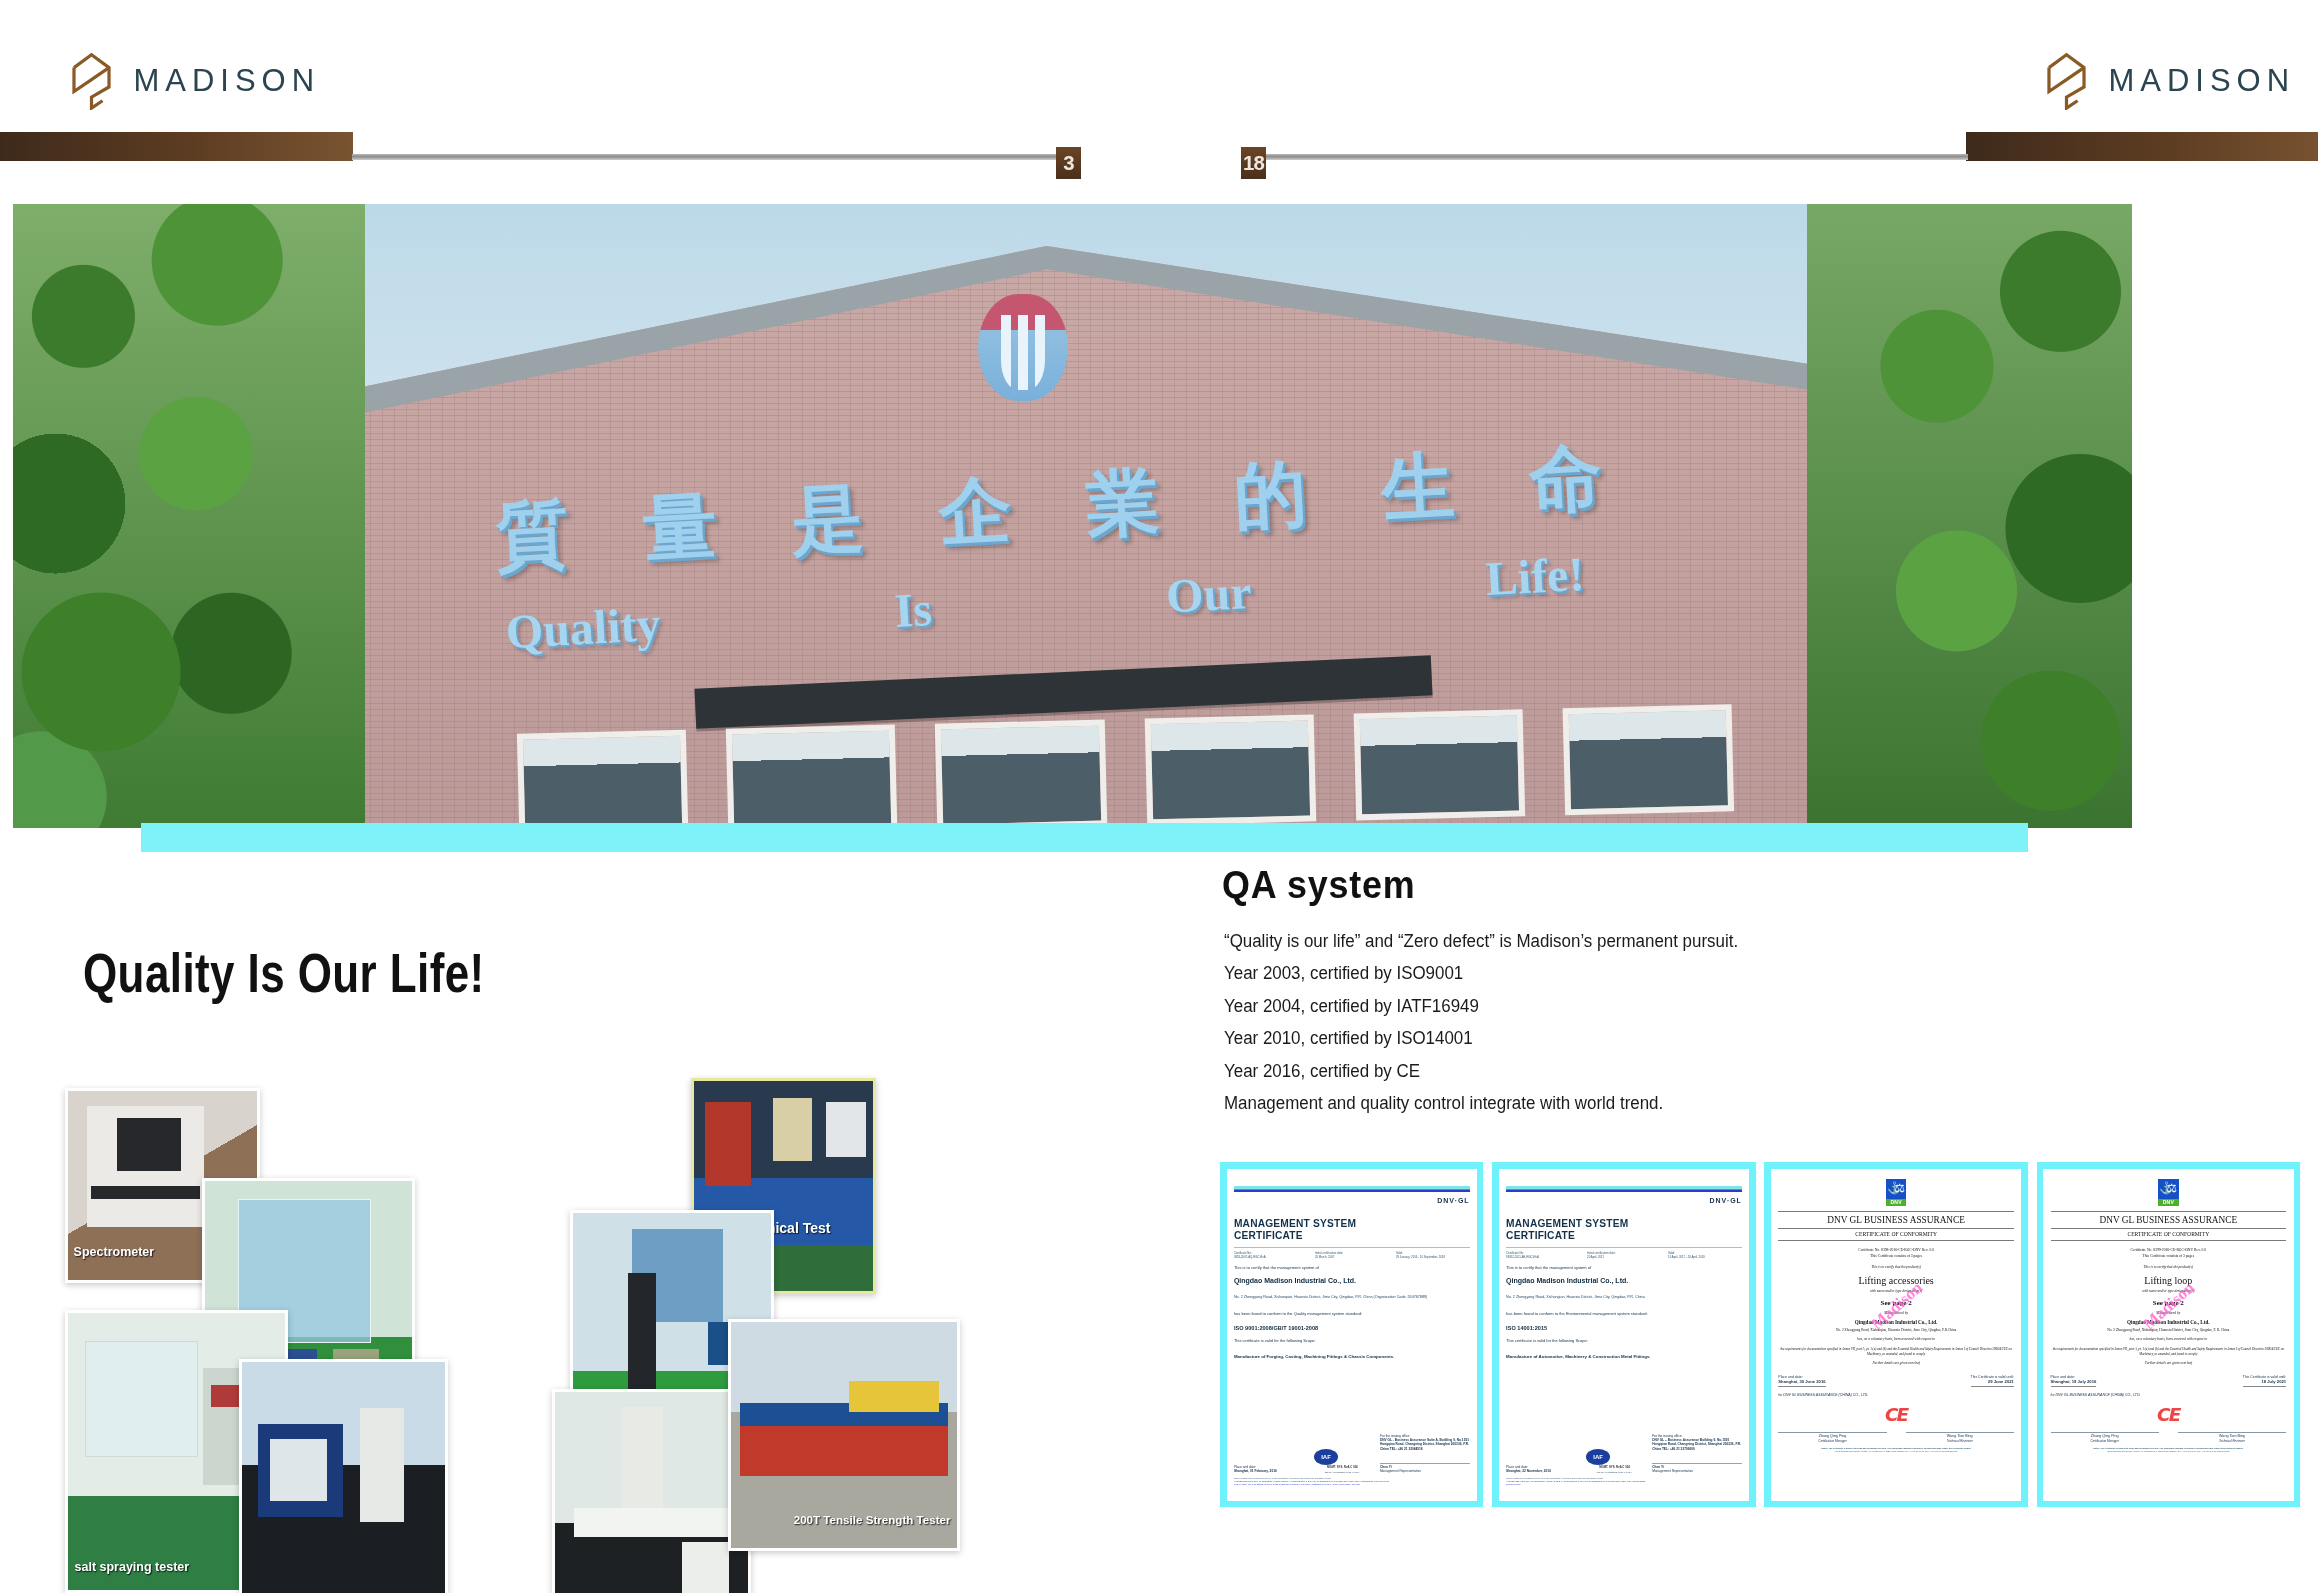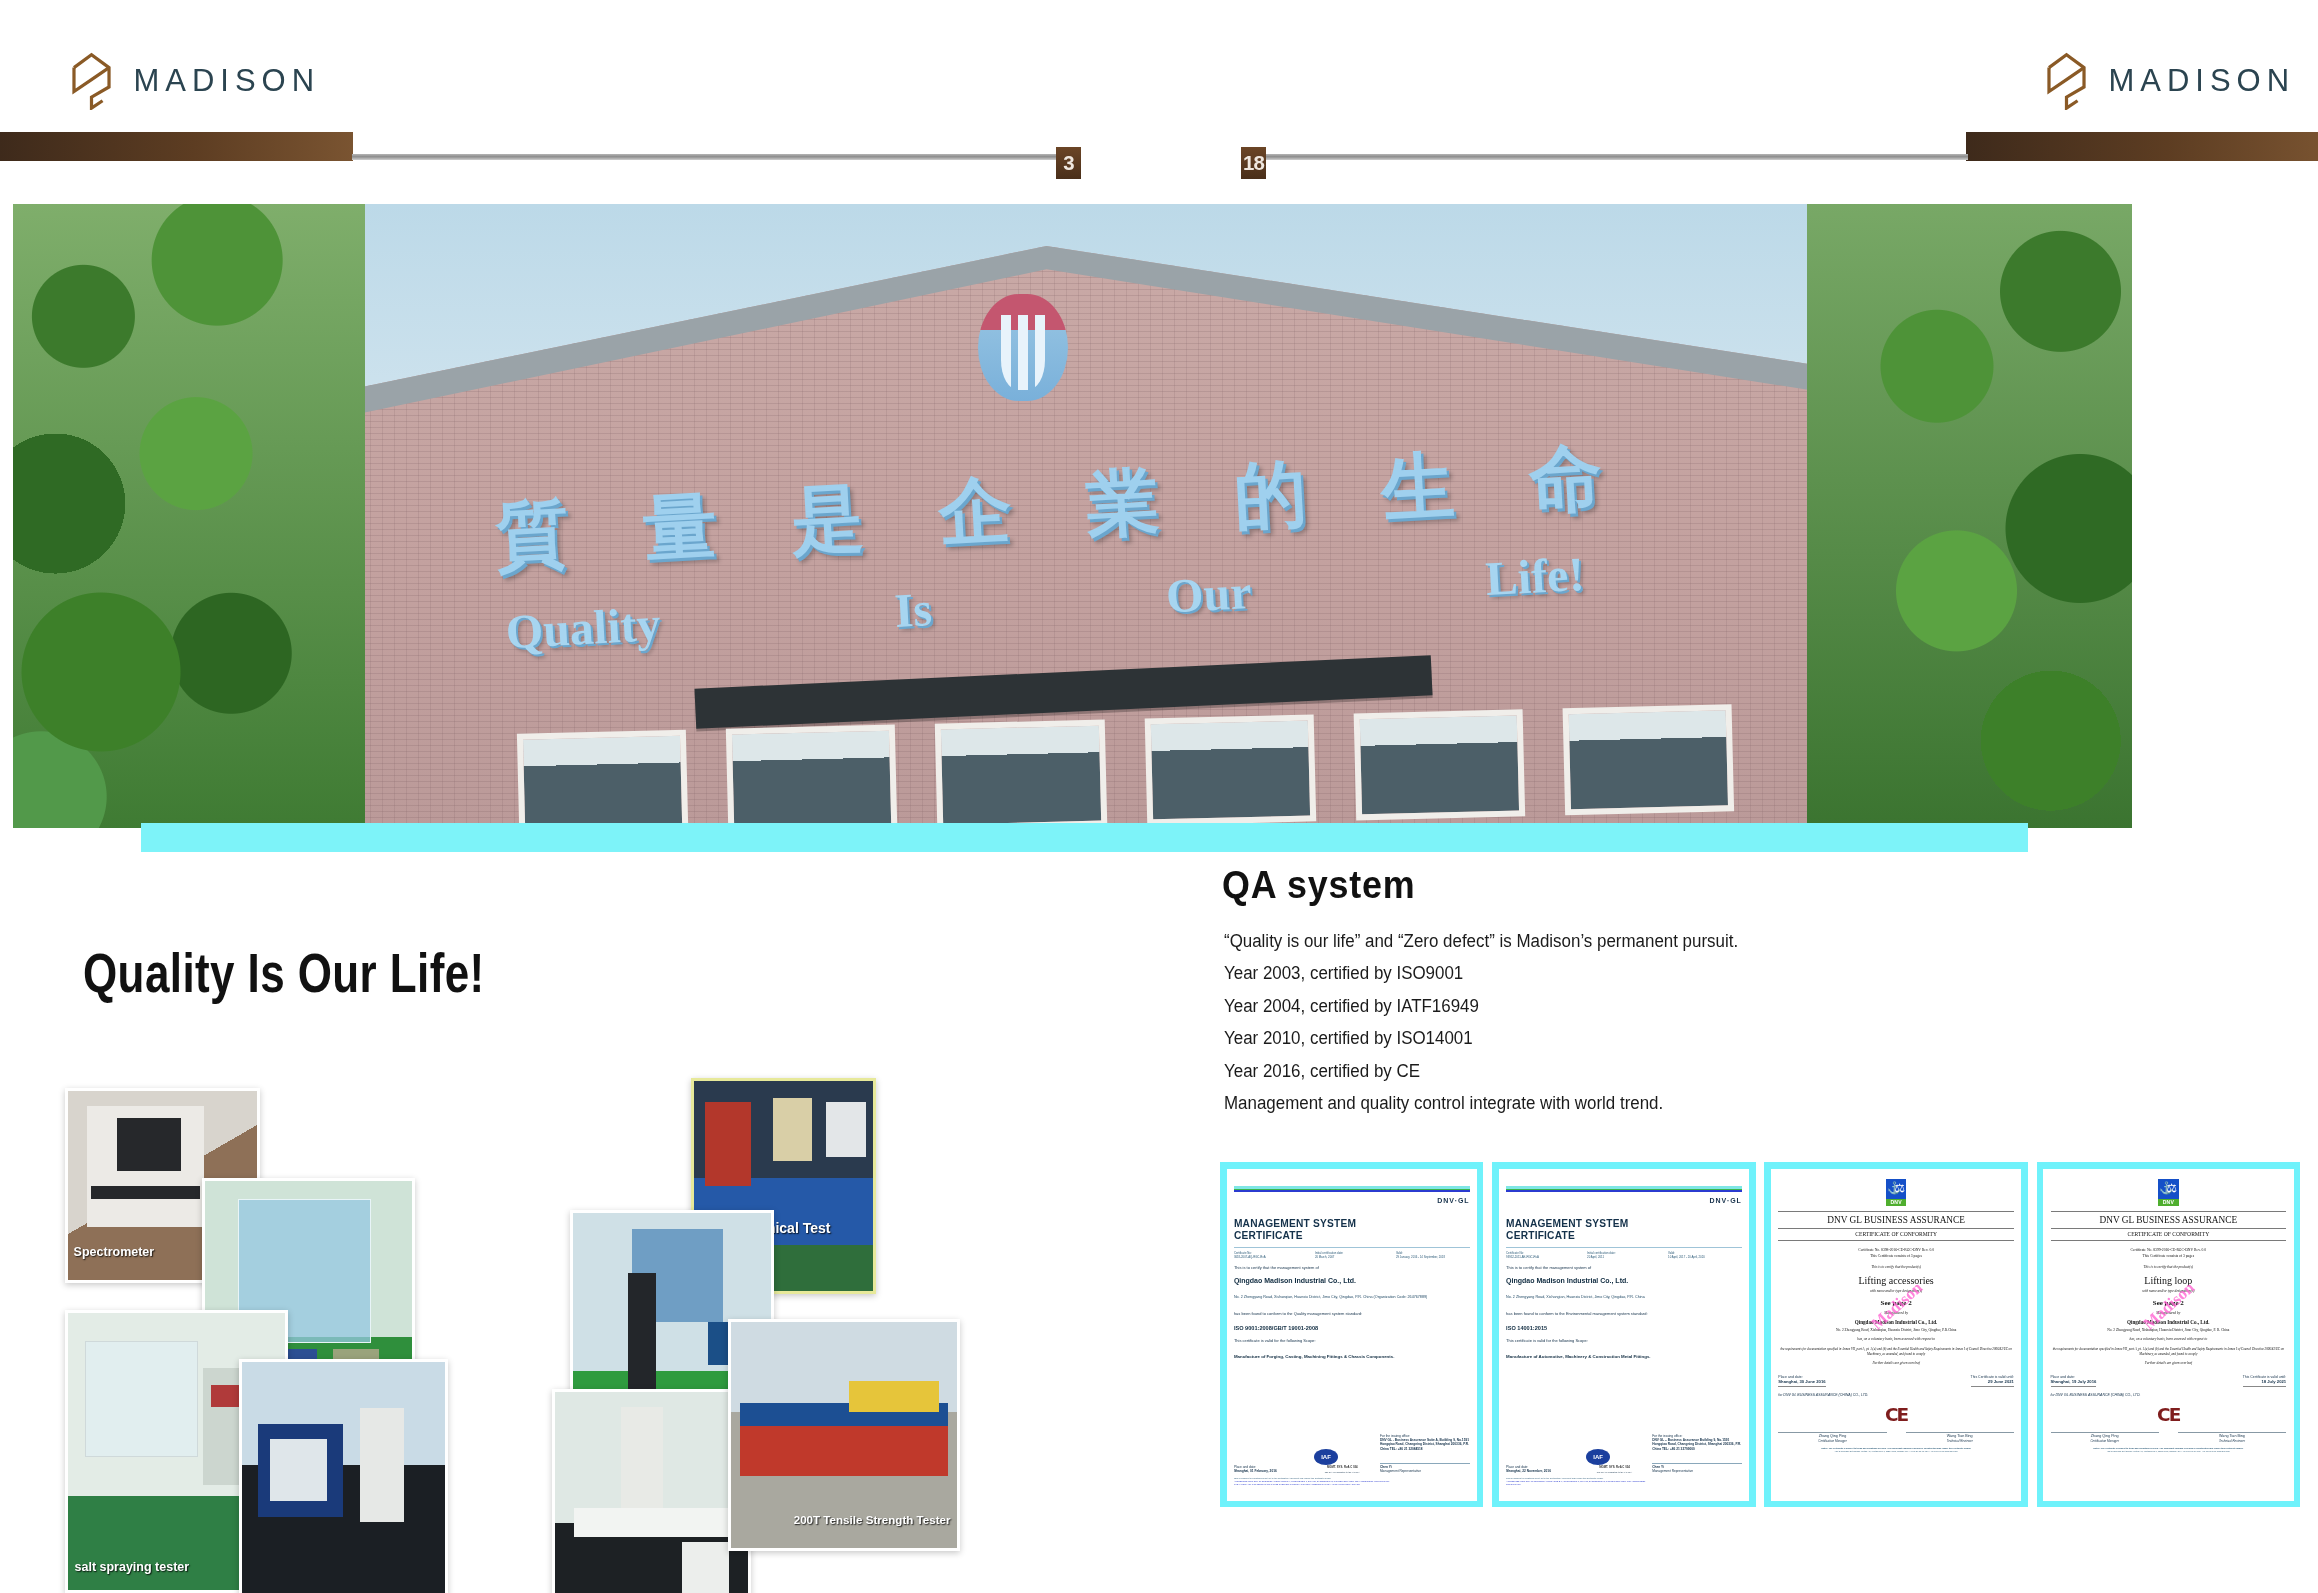--- a/index.html
+++ b/index.html
@@ -175,22 +175,22 @@
   .ce-no { font-size:3.7px; margin-top:6.5px; }
   .ce-it { font-size:3.5px; font-style:italic; margin-top:5.6px; }
   .ce-prod { font-size:10px; margin-top:4.2px; }
   .ce-pg { font-size:7px; font-weight:700; margin-top:4.6px; }
   .ce-co { font-size:5.1px; font-weight:700; margin-top:4.2px; }
   .ce-ad { font-size:3.5px; margin-top:1.4px; }
   .ce-par { font-size:3.2px; font-style:italic; margin-top:5.6px; line-height:1.5; }
   .ce-dates { display:flex; justify-content:space-between; margin-top:9.3px; font-size:3.5px; }
   .ce-dates b { display:block; font-size:4.2px; border-bottom:0.5px solid #888; padding-bottom:0.9px; }
   .ce-for { font-size:3.5px; margin-top:6.5px; text-align:left; font-style:italic; }
-  .ce-mark { font-size:18.5px; font-weight:700; text-align:center; color:#7f1d1d;
-    font-family:"DejaVu Sans", sans-serif; letter-spacing:-1.9px; margin-top:4.6px; }
+  .ce-mark { font-size:18.5px; font-weight:700; text-align:center; color:#ef4444;
+    font-family:"DejaVu Sans", sans-serif; letter-spacing:-1.9px; margin-top:4.6px;font-style:italic; }
   .ce-sigs { display:flex; justify-content:space-between; margin-top:4.6px; font-size:3.7px; }
   .ce-sigs div { text-align:center; border-top:0.5px solid #8899a5; padding-top:0.9px; width:46%; }
   .ce-sigs em { display:block; font-size:3px; font-style:italic; }
   .wm { position:absolute; left:38%; top:38%; transform:rotate(-42deg);
     color:#ff5bd0; opacity:.75; font-size:16.7px; font-weight:700;
     font-family:"Liberation Serif", serif; pointer-events:none; }
 </style>
 </head>
 <body>
 

